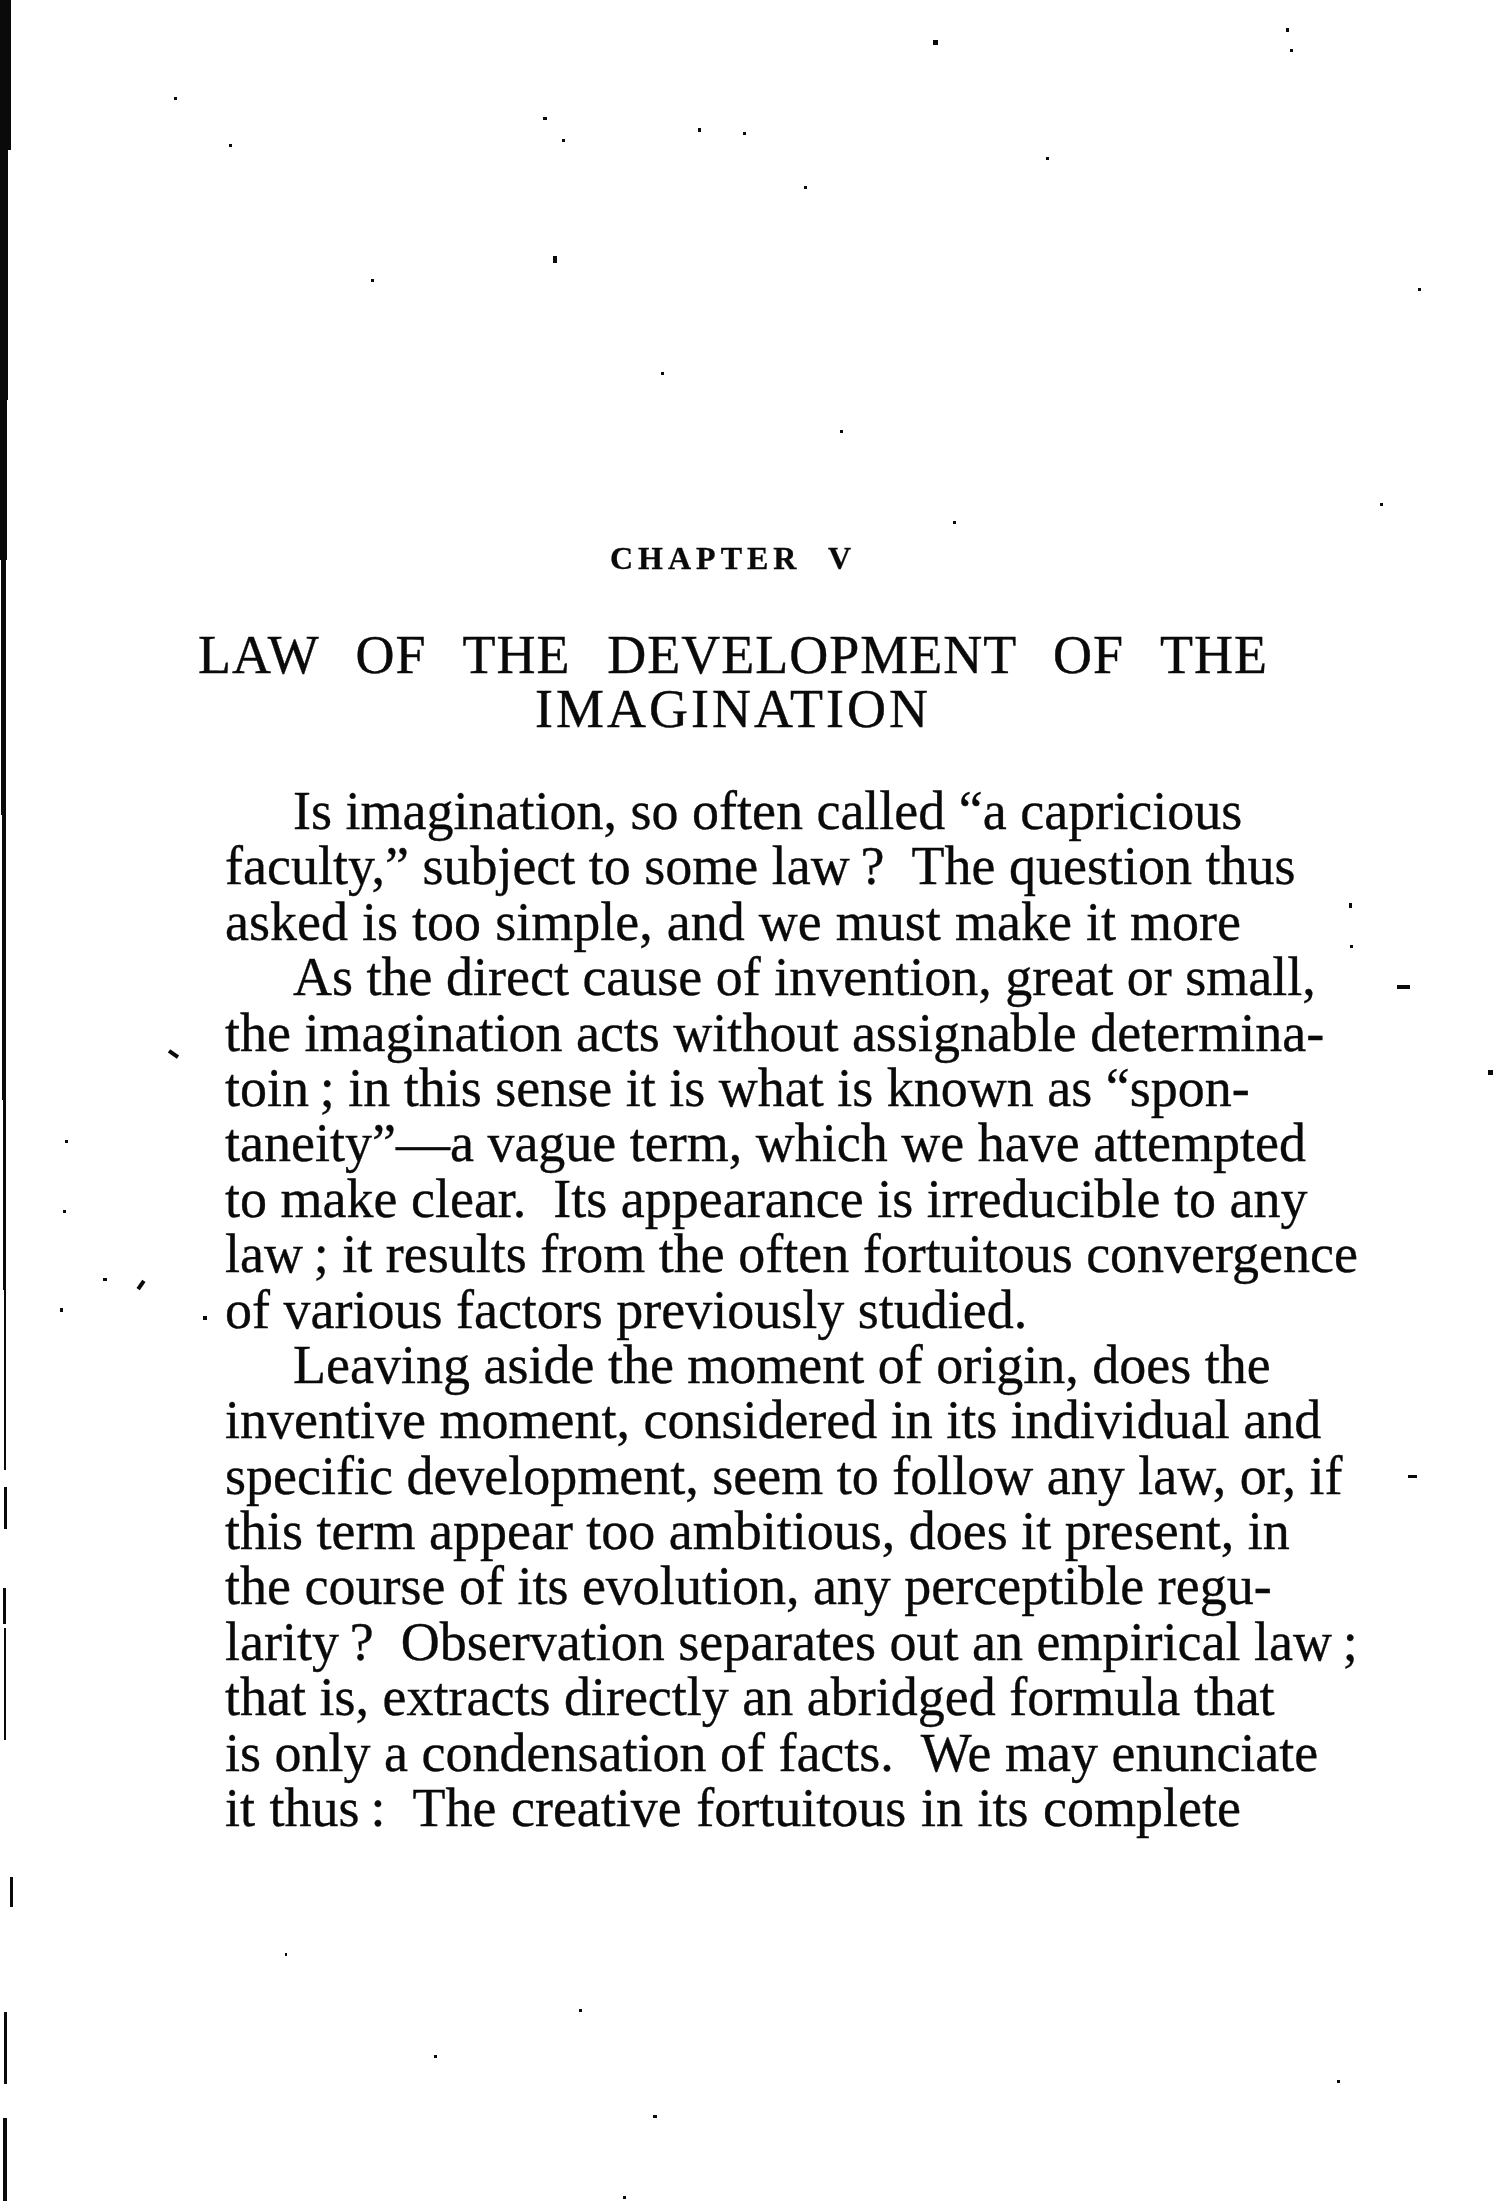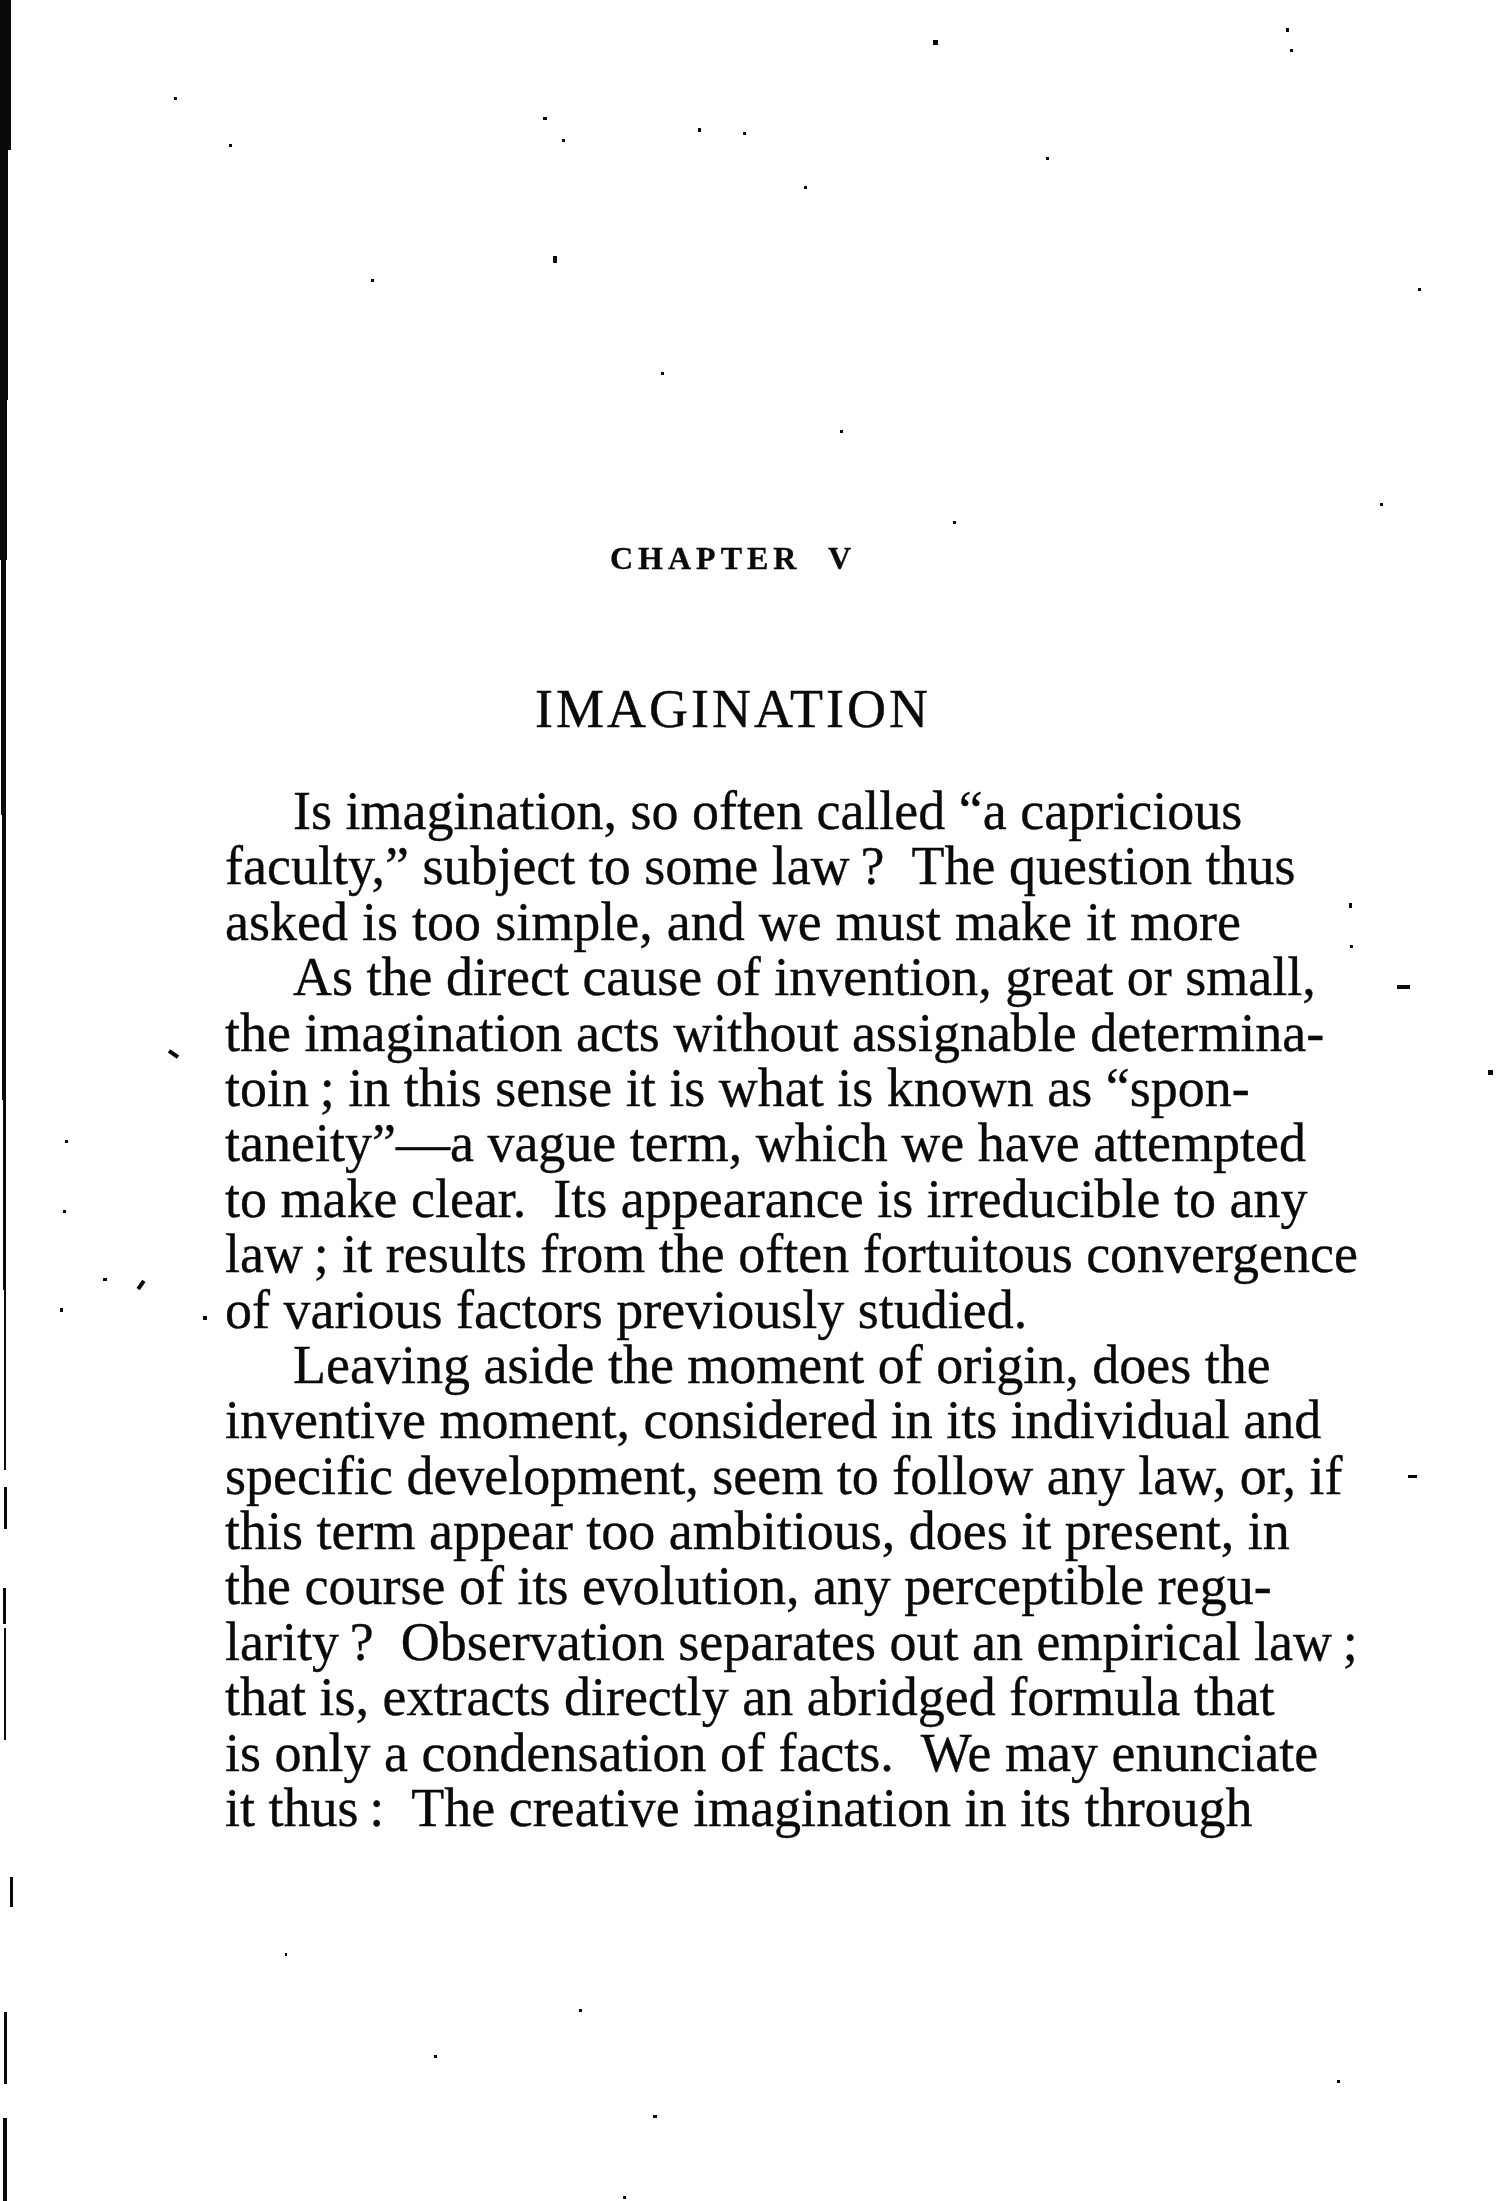--- a/index.html
+++ b/index.html
@@ -135,20 +135,21 @@
       <div class="speck" style="left: 285px; top: 1953px; width: 2px; height: 3px;"></div>
       <div class="speck" style="left: 579px; top: 2009px; width: 3px; height: 3px;"></div>
       <div class="speck" style="left: 434px; top: 2055px; width: 3px; height: 3px;"></div>
       <div class="speck" style="left: 653px; top: 2115px; width: 4px; height: 3px;"></div>
       <div class="speck" style="left: 1337px; top: 2080px; width: 3px; height: 3px;"></div>
       <div class="speck" style="left: 623px; top: 2196px; width: 3px; height: 3px;"></div>
     </div>
 
   <div class="chapter">CHAPTER V</div>
 
+  <div class="title-line1">LAW OF THE DEVELOPMENT OF THE</div>
 
   <div class="title-line2">IMAGINATION</div>
 
   <div class="body-text">
       <div class="line indent">Is imagination, so often called “a capricious</div>
       <div class="line">faculty,” subject to some law ? The question thus</div>
       <div class="line">asked is too simple, and we must make it more</div>
       <div class="line indent">As the direct cause of invention, great or small,</div>
       <div class="line">the imagination acts without assignable determina-</div>
       <div class="line">toin ; in this sense it is what is known as “spon-</div>
@@ -157,15 +158,15 @@
       <div class="line">law ; it results from the often fortuitous convergence</div>
       <div class="line flush-last">of various factors previously studied.</div>
       <div class="line indent">Leaving aside the moment of origin, does the</div>
       <div class="line">inventive moment, considered in its individual and</div>
       <div class="line">specific development, seem to follow any law, or, if</div>
       <div class="line">this term appear too ambitious, does it present, in</div>
       <div class="line">the course of its evolution, any perceptible regu-</div>
       <div class="line">larity ? Observation separates out an empirical law ;</div>
       <div class="line">that is, extracts directly an abridged formula that</div>
       <div class="line">is only a condensation of facts. We may enunciate</div>
-      <div class="line">it thus : The creative imagination in its through</div>
+      <div class="line">it thus : The creative fortuitous in its complete</div>
     </div>
 </div>
 
 </body></html>

